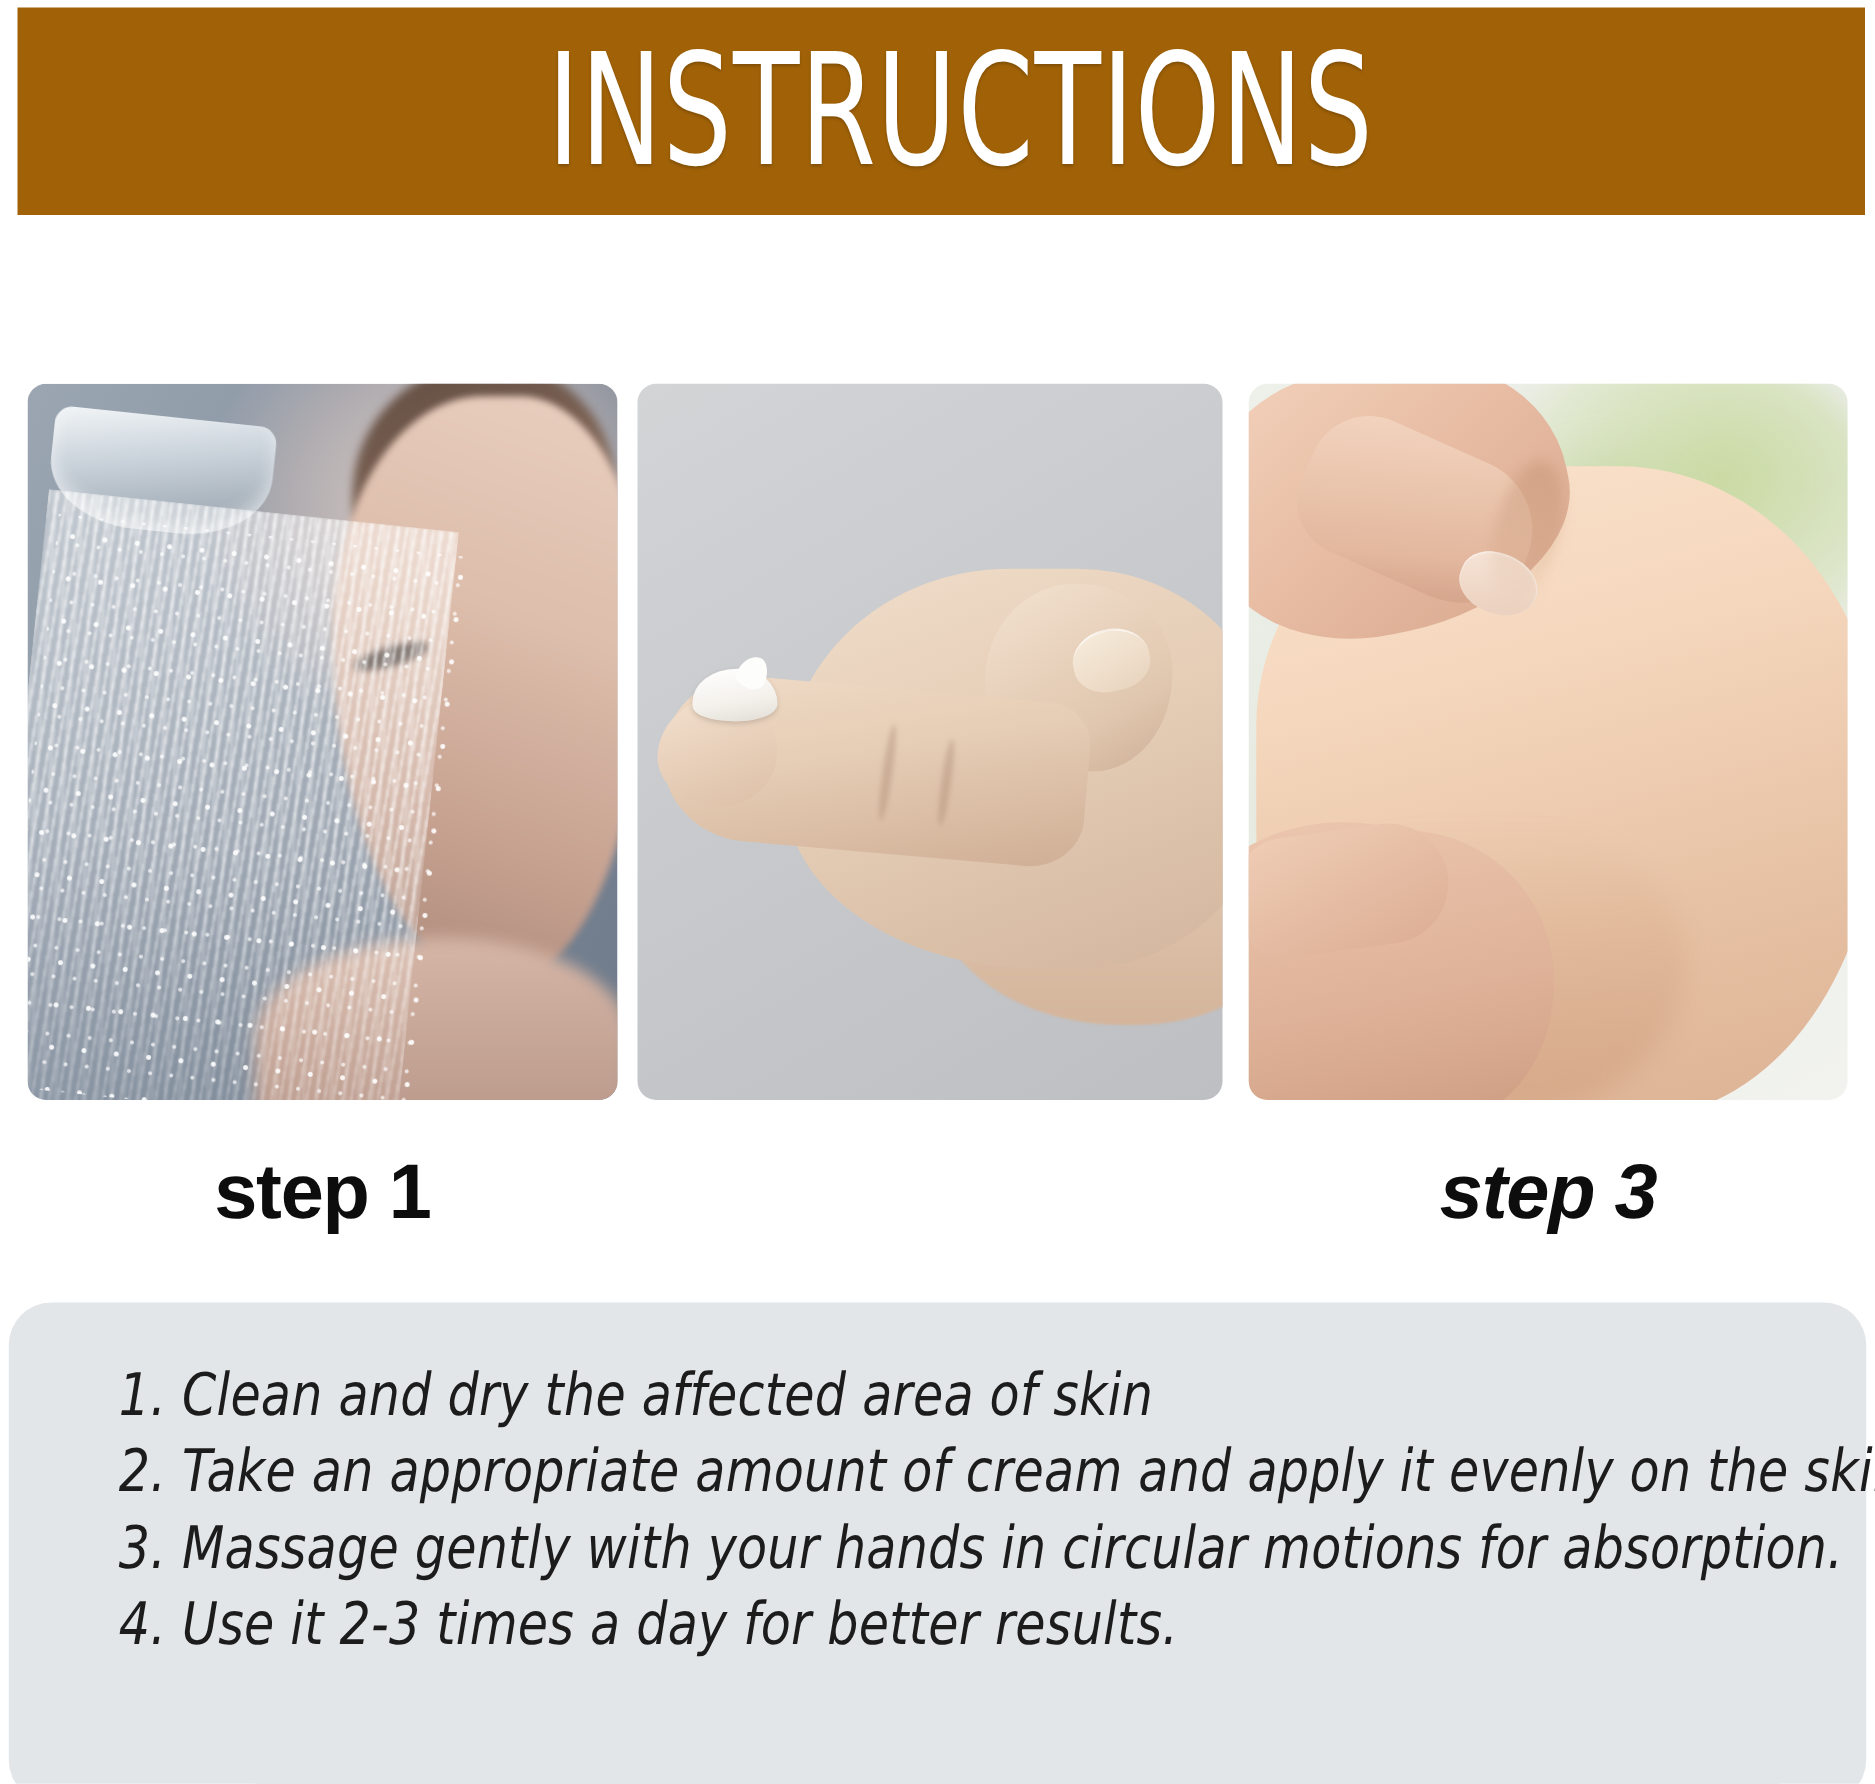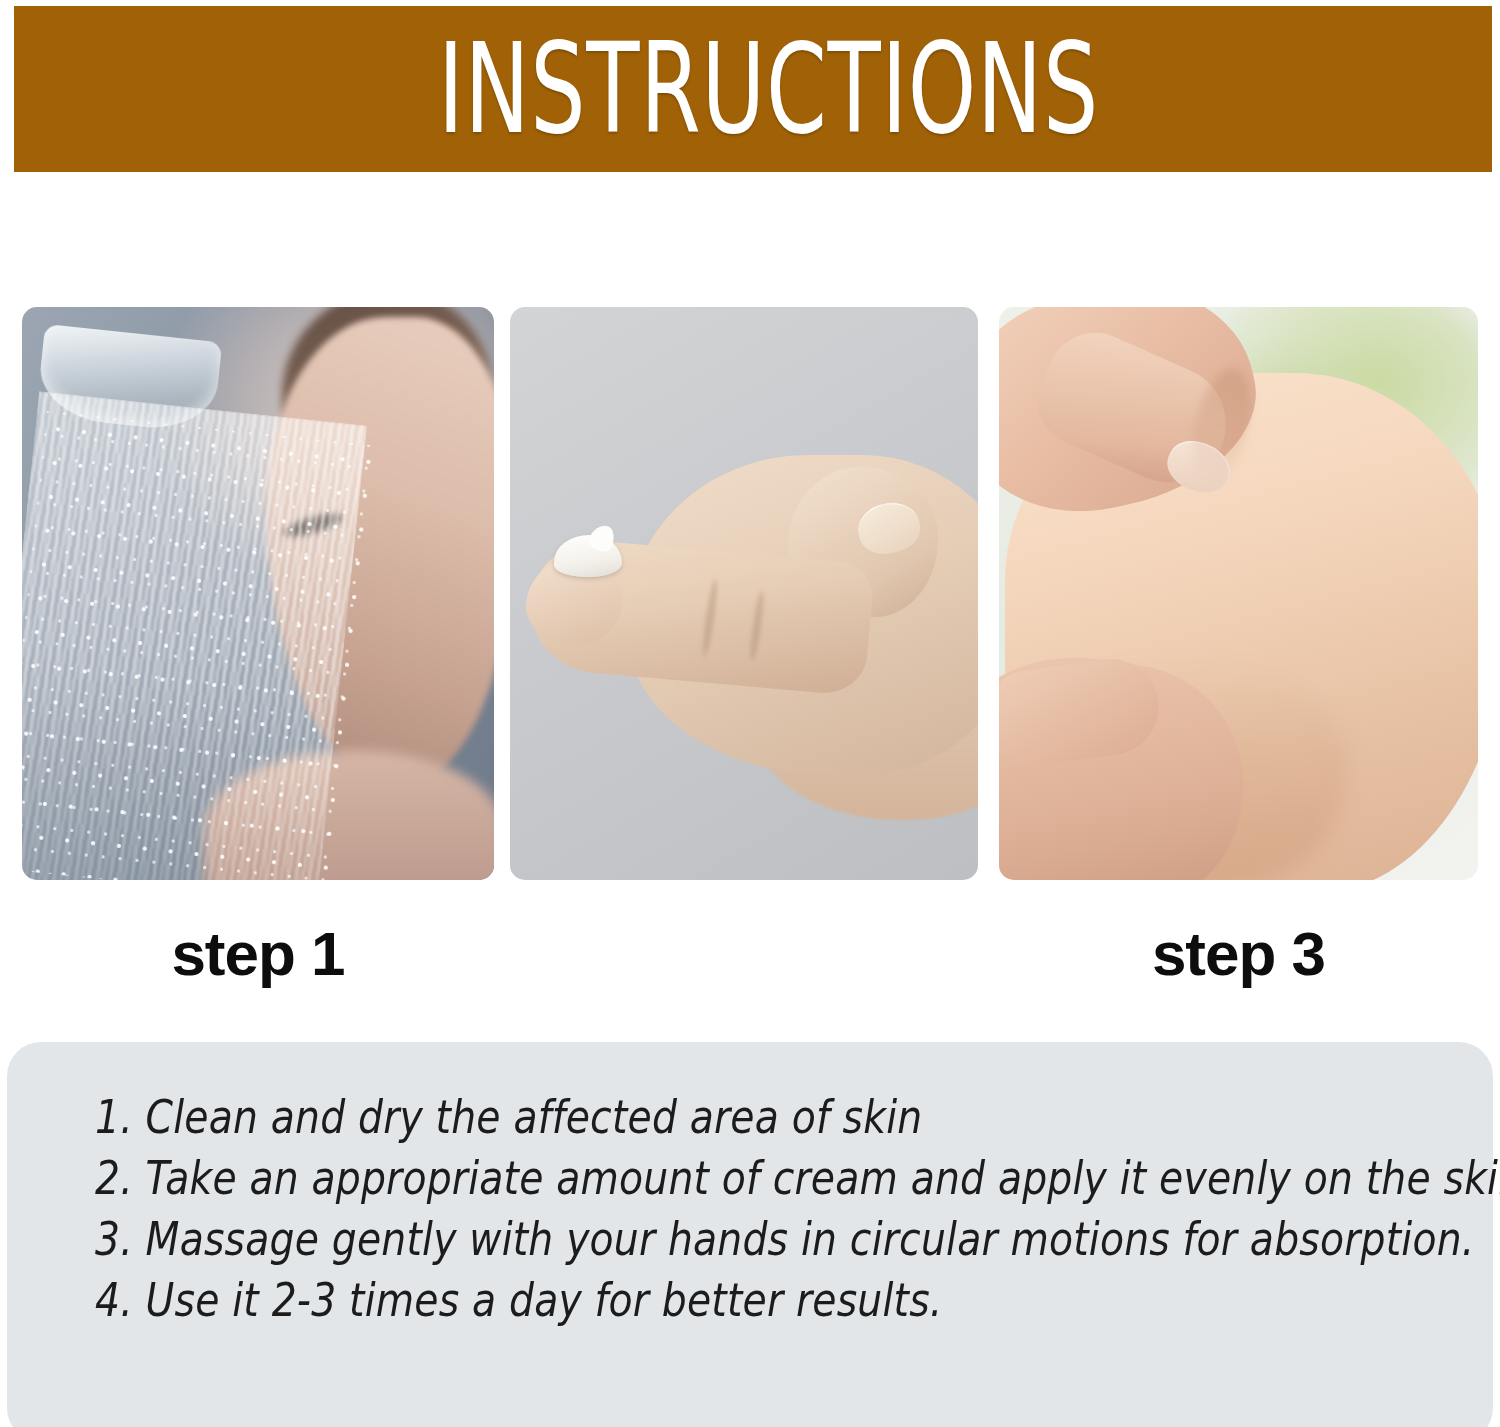--- a/index.html
+++ b/index.html
@@ -52,21 +52,21 @@
   }
   .step-col {
     position: absolute;
     top: 0;
     width: 472px;
     height: 700px;
     margin-top: 12px;
   }
   .step-col.c1 { left: 22px; }
   .step-col.c2 { left: 510px; }
-  .step-col.c3 { left: 999px; }
+  .step-col.c3 { left: 999px; font-style: italic; }
   .step-col.c2 .step-photo,
   .step-col.c2 .step-label { width: 468px; }
   .step-col.c3 .step-photo,
   .step-col.c3 .step-label { width: 479px; }
 
   .step-photo {
     position: relative;
     width: 472px;
     height: 573px;
     border-radius: 15px;

